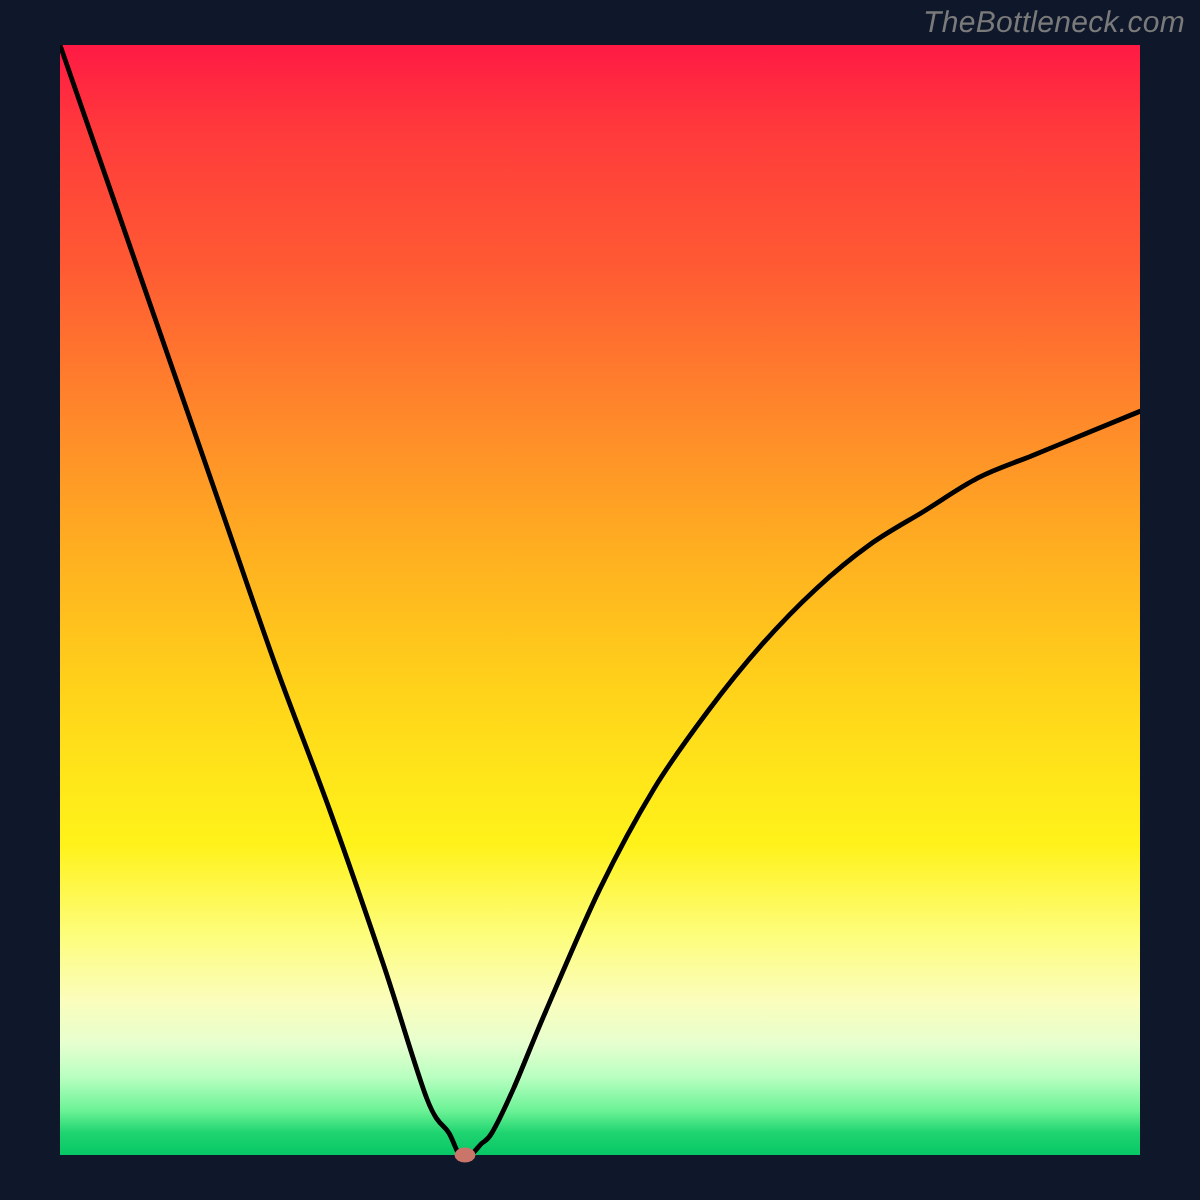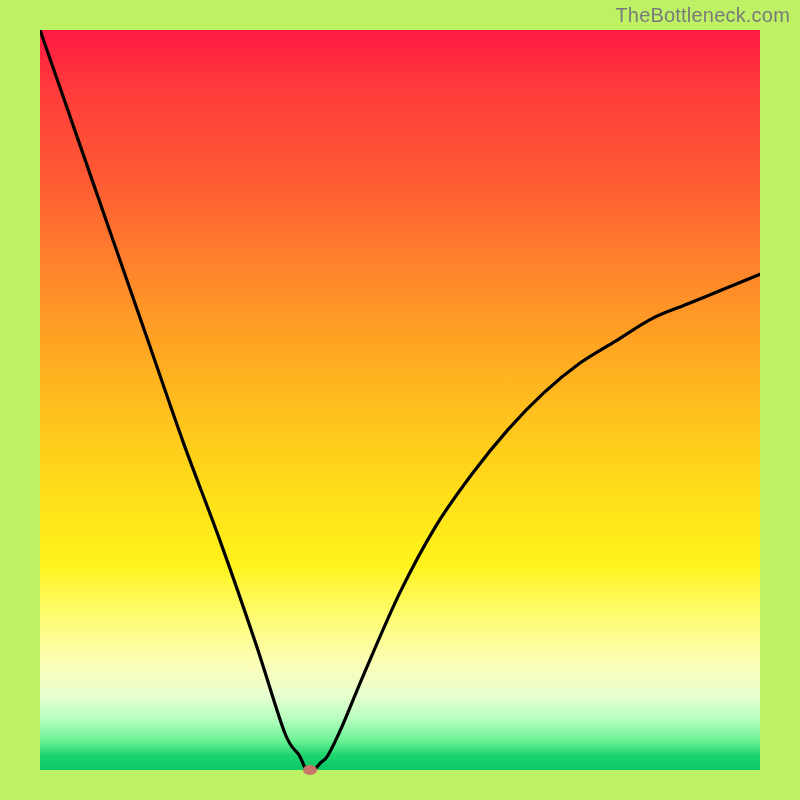--- a/index.html
+++ b/index.html
@@ -10,21 +10,22 @@
     background: #000;
     overflow: hidden;
     font-family: Arial, Helvetica, sans-serif;
   }
   .frame {
     position: absolute;
     left: 0;
     top: 0;
     width: 800px;
     height: 800px;
-    background: #bef264;
+    background: #0f172a;
+    font-style: italic;
   }
   .plot {
     position: absolute;
     left: 40px;
     top: 30px;
     width: 720px;
     height: 740px;
     
     background: linear-gradient(
       to bottom,

